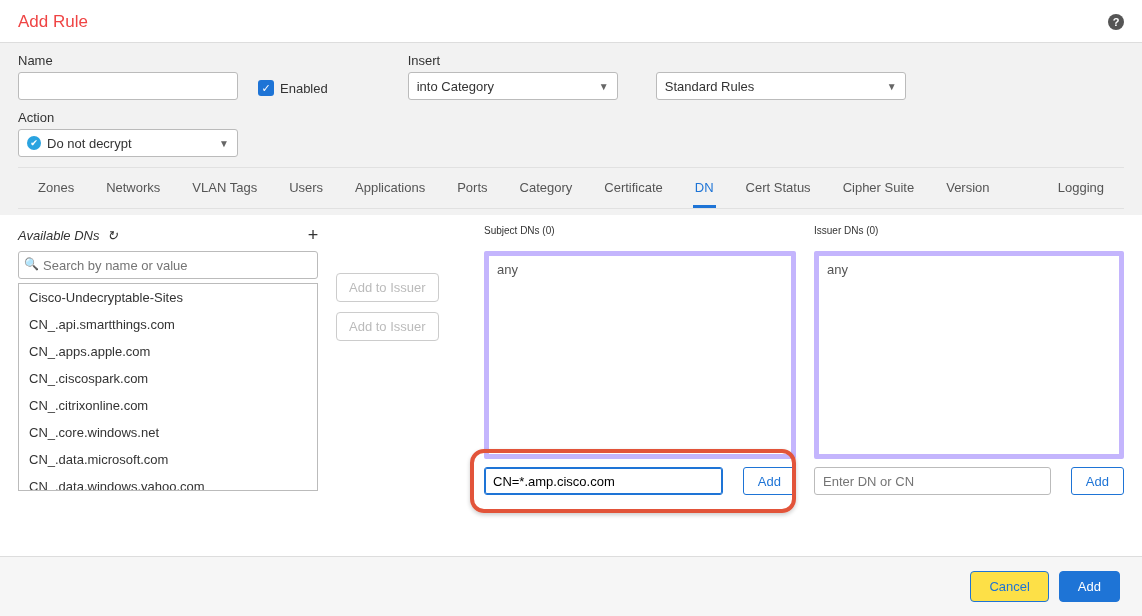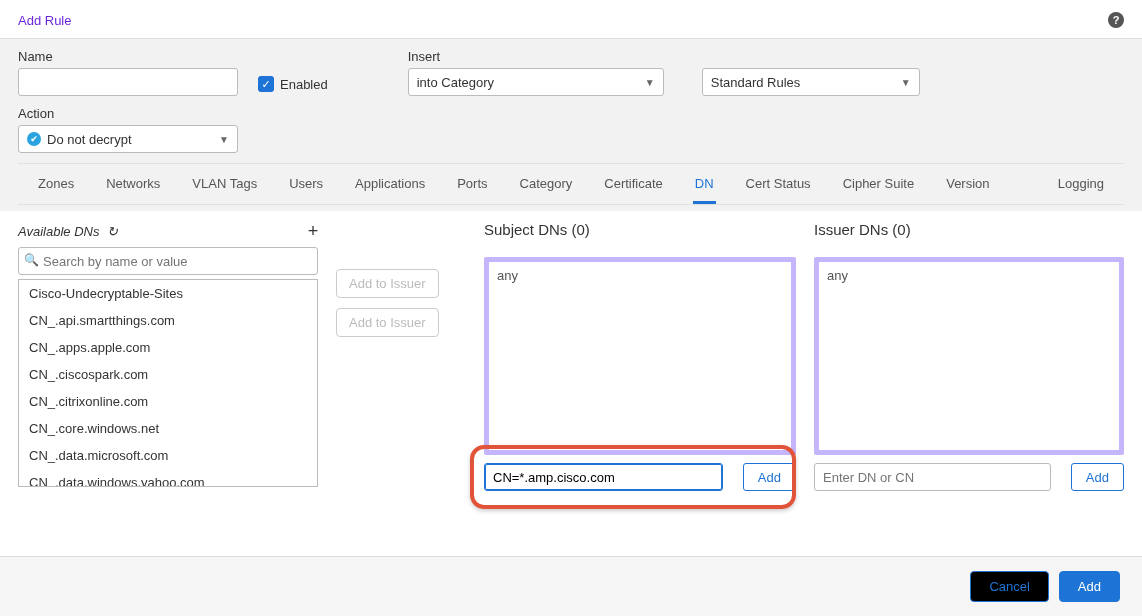--- a/index.html
+++ b/index.html
@@ -1,31 +1,31 @@
 <!DOCTYPE html>
 <html><head>
 <meta charset="utf-8">
 <style>
   * { box-sizing: border-box; margin: 0; padding: 0; font-family: Arial, Helvetica, sans-serif; }
   body { background: #fff; width: 1142px; height: 616px; overflow: hidden; color: #333; font-size: 13px; }
   .header { display: flex; justify-content: space-between; align-items: center; padding: 12px 18px 10px 18px; border-bottom: 1px solid #ddd; }
-  .header h1 { font-size: 13px; font-weight: 400; color: #6d28d9; }
+  .header h1 { font-size: 17px; font-weight: 400; color: #ef4444; }
   .help-icon { width:16px; height:16px; border-radius:50%; background:#555; color:#fff; display:flex;align-items:center;justify-content:center;font-size:11px;font-weight:bold; }
   .upper { background:#f2f2f2; padding: 10px 18px 6px 18px; }
   .form-row { display:flex; gap: 20px; align-items:flex-end; margin-bottom:10px; }
   .field-group { display:flex; flex-direction:column; }
   .field-label { font-size:13px; color:#333; margin-bottom:4px; }
   input[type="text"].input { border:1px solid #bbb; border-radius:3px; height:28px; padding:0 6px; font-size:13px; background:#fff; }
   .name-input { width:220px; }
   .enabled-wrap { display:flex; align-items:center; gap:6px; margin-bottom:4px; font-size:13px; color:#333; }
   .checkbox { width:16px; height:16px; border-radius:3px; background:#1e74d6; display:flex;align-items:center;justify-content:center; color:#fff; font-size:11px; }
   .select { border:1px solid #bbb; border-radius:3px; height:28px; background:#fff; display:flex; align-items:center; justify-content:space-between; padding:0 8px; font-size:13px; color:#333; cursor:pointer; }
   .select .caret { color:#666; font-size:10px; }
-  .insert-select { width:256px; }
-  .rules-select { width:218px; }
+  .insert-select { width:210px; }
+  .rules-select { width:250px; }
   .action-select { width:220px; background:#fff; display:flex; align-items:center; gap:6px; }
   .action-icon { width:14px; height:14px; border-radius:50%; background:#2aa3e0; color:#fff; display:flex;align-items:center;justify-content:center; font-size:9px; }
   .tabs { display:flex; border-top:1px solid #e1e1e1; border-bottom:1px solid #e1e1e1; background:#f2f2f2; padding:0 18px; justify-content:space-between; }
   .tabs-left { display:flex; gap:28px; }
   .tab { padding:12px 2px 10px 2px; font-size:13px; color:#555; cursor:pointer; border-bottom:3px solid transparent; }
   .tab.active { color:#1e74d6; border-bottom-color:#1e74d6; }
   .content { display:flex; padding:10px 18px 0 18px; gap:18px; background:#fff; }
   .col-avail { width:300px; }
   .col-buttons { width:130px; padding-top:48px; }
   .col-subject { width:312px; }
@@ -33,29 +33,29 @@
   .section-head { display:flex; justify-content:space-between; align-items:center; margin-bottom:6px; font-size:13px; color:#333; height:20px;font-style:italic; }
   .refresh-icon { font-size:13px; color:#333; margin-left:4px; }
   .plus-icon { font-size:18px; color:#333; cursor:pointer; }
   .search-wrap { position:relative; margin-bottom:4px; }
   .search-wrap .mag { position:absolute; left:6px; top:6px; color:#888; font-size:12px; }
   .search-input { width:100%; height:28px; border:1px solid #bbb; border-radius:3px; padding:0 6px 0 24px; font-size:13px; }
   .dn-list { border:1px solid #bbb; height:208px; overflow-y:auto; background:#fff; }
   .dn-item { padding:6px 10px; font-size:13px; color:#333; cursor:pointer; white-space:nowrap; overflow:hidden; text-overflow:ellipsis; }
   .act-btn { display:block; border:1px solid #ccc; background:#fff; color:#bbb; border-radius:4px; padding:6px 12px; font-size:13px; margin-bottom:10px; cursor:default; }
   .panel { display:flex; flex-direction:column; height:270px; }
-  .panel-label { font-size:15px; color:#333; margin-bottom:16px; height:20px; }
+  .panel-label { font-size:10px; color:#333; margin-bottom:6px; height:20px; }
   .dn-box { flex:1; border:5px solid #c4b5fd; border-radius:2px; padding:6px 8px; font-size:13px; color:#555; background:#fff; }
   .add-row { display:flex; gap:20px; margin-top:8px; }
   .dn-input { flex:1; border:1px solid #bbb; border-radius:3px; height:28px; padding:0 8px; font-size:13px; }
   .dn-input.focused { border-color:#1e74d6; box-shadow:0 0 0 1px #1e74d6 inset; }
   .small-add { border:1px solid #1e74d6; color:#1e74d6; background:#fff; border-radius:3px; padding:0 14px; height:28px; font-size:13px; cursor:pointer; }
   .highlight-box { position:absolute; border:4px solid #e2543a; border-radius:14px; pointer-events:none; box-shadow:0 2px 4px rgba(0,0,0,0.2); }
   .footer { position:absolute; bottom:0; left:0; right:0; height:60px; background:#f6f6f6; border-top:1px solid #ddd; display:flex; justify-content:flex-end; align-items:center; padding:0 22px; gap:10px; }
-  .btn-cancel { border:1px solid #1e74d6; color:#1e74d6; background:#000000; border-radius:4px; padding:7px 18px; font-size:13px; cursor:pointer; }
+  .btn-cancel { border:1px solid #1e74d6; color:#1e74d6; background:#fde047; border-radius:4px; padding:7px 18px; font-size:13px; cursor:pointer; }
   .btn-primary { border:1px solid #1e74d6; background:#1e74d6; color:#fff; border-radius:4px; padding:7px 18px; font-size:13px; cursor:pointer; }
   .dn-list::-webkit-scrollbar { width:8px; }
   .dn-list::-webkit-scrollbar-thumb { background:#ccc; border-radius:4px; }
 </style>
 </head>
 <body>
 
 <div class="header">
   <h1>Add Rule</h1>
   <div class="help-icon">?</div>

